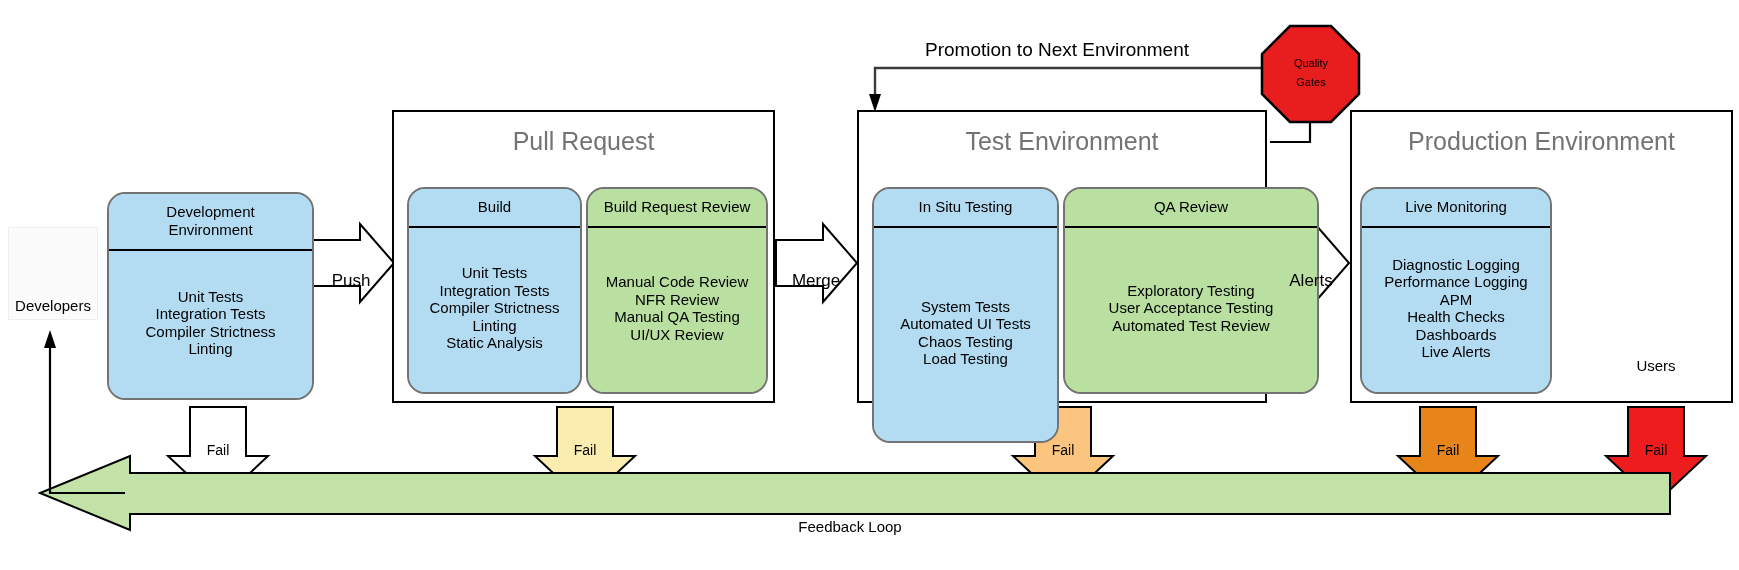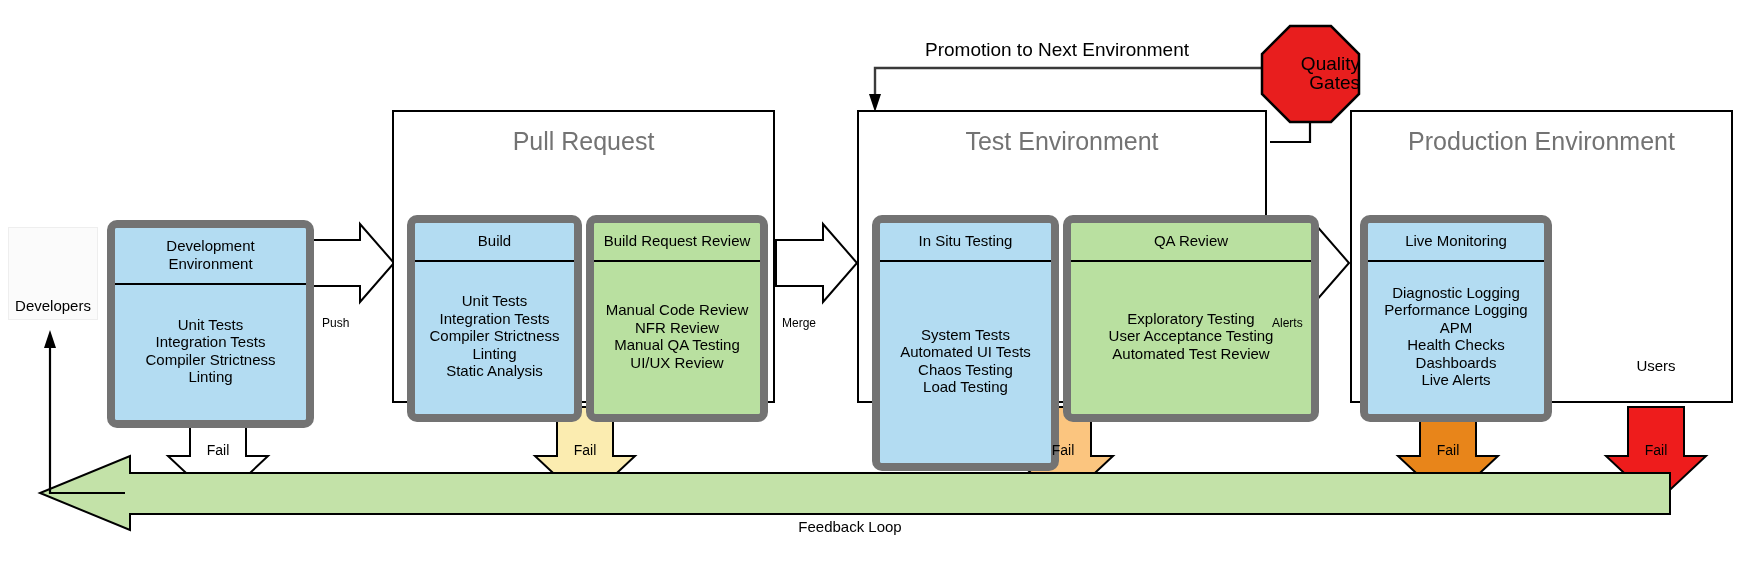--- a/index.html
+++ b/index.html
@@ -32,26 +32,25 @@
     right: 0;
     top: 14px;
     text-align: center;
     font-size: 25px;
     line-height: 30px;
     color: #737373;
   }
 
   
   .card {
-    border: 8px solid #737373;
-    border-radius: 10px;
+    border: 2px solid #737373;
+    border-radius: 18px;
     overflow: hidden;
     display: flex;
     flex-direction: column;
-    margin-top: 28px;
   }
   .card-head {
     border-bottom: 2px solid #000000;
     text-align: center;
     font-size: 15px;
     line-height: 18px;
     padding: 9px 4px 10px 4px;
     color: #000000;
   }
   .card-body {
@@ -93,26 +92,25 @@
   .user-box {
     display: flex;
     flex-direction: column;
     align-items: center;
     justify-content: flex-end;
   }
 
   
   .h-arrow-label {
     position: absolute;
-    font-size: 12px;
+    font-size: 17px;
     line-height: 18px;
-    text-align: left;
+    text-align: center;
     color: #000000;
     white-space: nowrap;
-    margin-top: 42px;
   }
 
   
   .fail-label {
     position: absolute;
     font-size: 14px;
     line-height: 16px;
     color: #000000;
     white-space: nowrap;
     text-align: center;
@@ -124,22 +122,22 @@
     font-size: 15px;
     line-height: 18px;
     text-align: center;
     color: #000000;
     white-space: nowrap;
   }
 
   
   .octagon-label {
     position: absolute;
-    text-align: right;
-    font-size: 19px;
+    text-align: center;
+    font-size: 11px;
     line-height: 19px;
     color: #000000;
   }
 
   
   .promotion-label {
     position: absolute;
     font-size: 19px;
     line-height: 23px;
     color: #000000;

